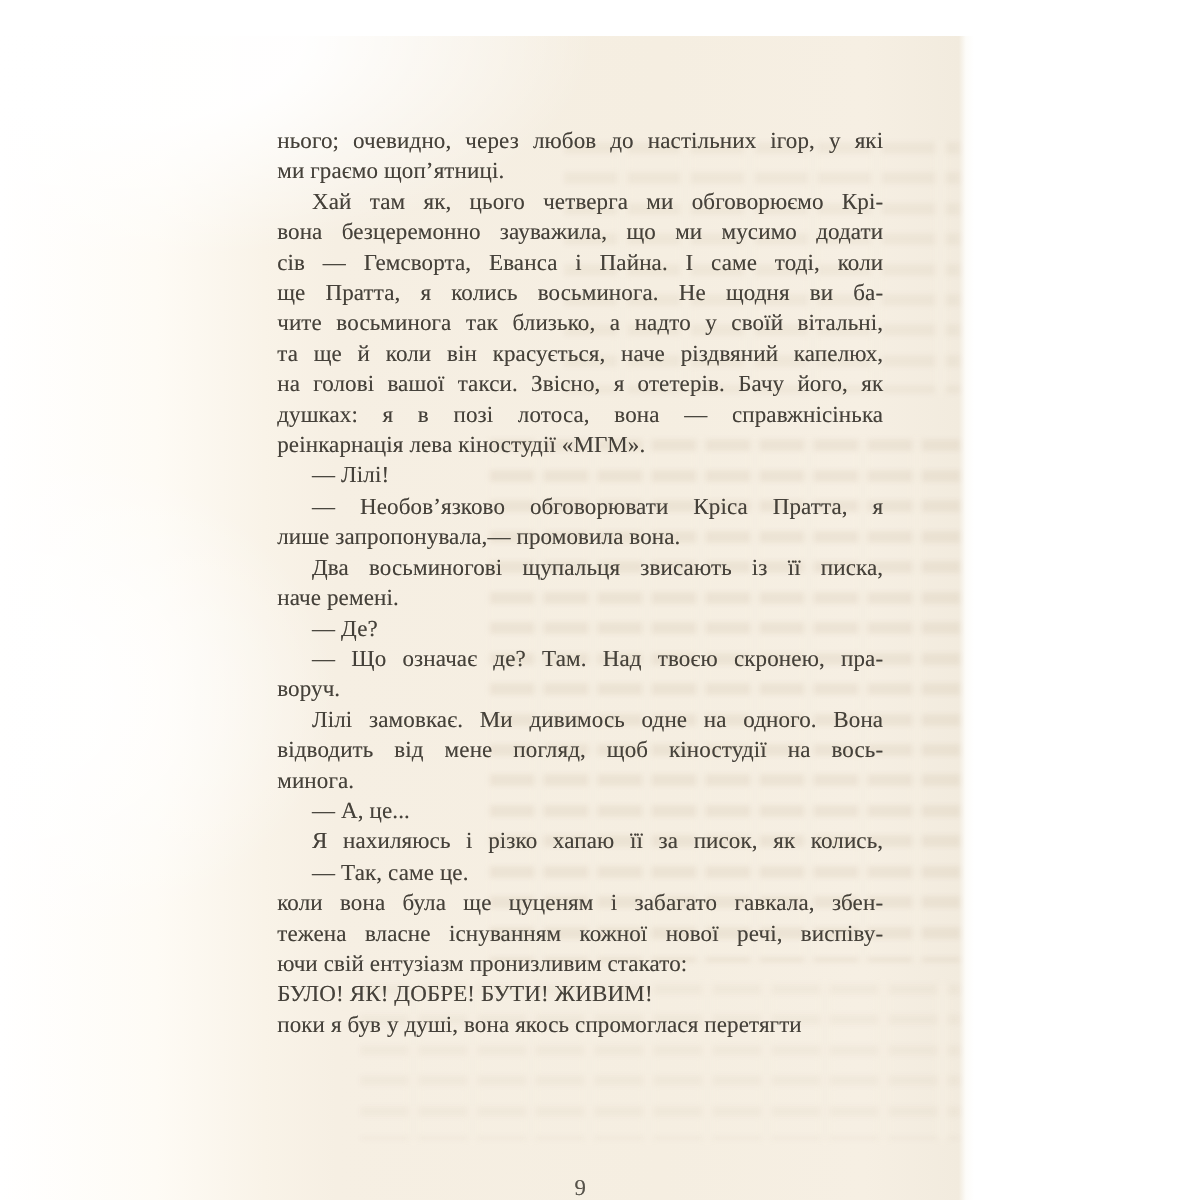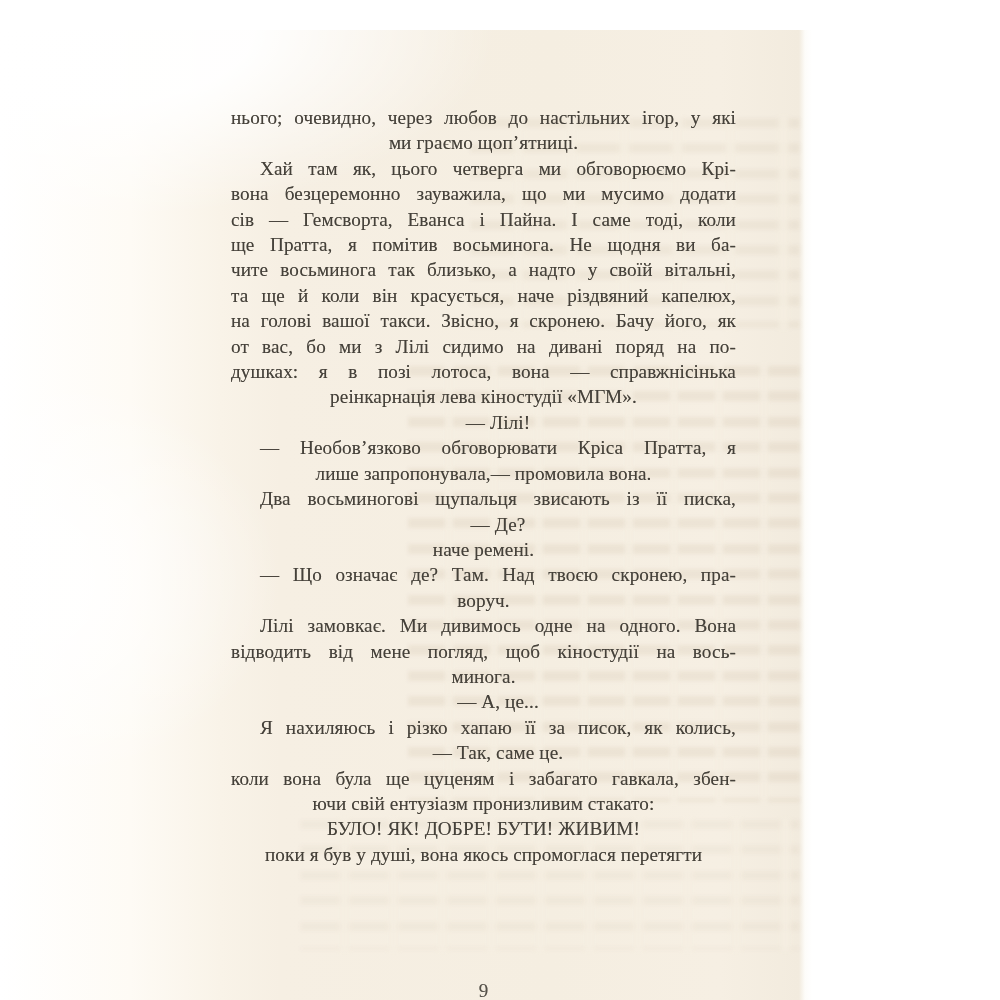--- a/index.html
+++ b/index.html
@@ -61,21 +61,21 @@
     width: 505px;
     font-size: 19.2px;
     color: #45413a;
     text-shadow: 0 0 0.5px rgba(74,68,58,0.45);
     letter-spacing: 0.1px;
   }
   .line {
     height: 25.42px;
     line-height: 25.42px;
     white-space: nowrap;
-    text-align: center;
+    text-align: left;
   }
   .line.fill {
     white-space: normal;
     text-align: justify;
     text-align-last: justify;
   }
   .line.indent {
     text-indent: 29px;
   }
   .page-number {
@@ -98,41 +98,41 @@
   <div class="ghost ghost-rows-b"></div>
   <div class="ghost ghost-rows-a"></div>
   <div class="ghost ghost-rows-c"></div>
 
   <div class="text-column" id="text-column">
       <div class="line fill">нього; очевидно, через любов до настільних ігор, у які</div>
       <div class="line">ми граємо щоп’ятниці.</div>
       <div class="line fill indent">Хай там як, цього четверга ми обговорюємо Крі-</div>
       <div class="line fill">вона безцеремонно зауважила, що ми мусимо додати</div>
       <div class="line fill">сів — Гемсворта, Еванса і Пайна. І саме тоді, коли</div>
-      <div class="line fill">ще Пратта, я помітив восьминога. Не щодня ви ба-</div>
+      <div class="line fill">ще Пратта, я колись восьминога. Не щодня ви ба-</div>
       <div class="line fill">чите восьминога так близько, а надто у своїй вітальні,</div>
       <div class="line fill">та ще й коли він красується, наче різдвяний капелюх,</div>
-      <div class="line fill">на голові вашої такси. Звісно, я скронею. Бачу його, як</div>
-      <div class="line fill">от вас, бо ми з Лілі сидимо на дивані поряд на по-</div>
+      <div class="line fill">на голові вашої такси. Звісно, я отетерів. Бачу його, як</div>
       <div class="line fill">душках: я в позі лотоса, вона — справжнісінька</div>
       <div class="line">реінкарнація лева кіностудії «МГМ».</div>
       <div class="line indent">— Лілі!</div>
       <div class="line fill indent">— Необов’язково обговорювати Кріса Пратта, я</div>
       <div class="line">лише запропонувала,— промовила вона.</div>
       <div class="line fill indent">Два восьминогові щупальця звисають із її писка,</div>
+      <div class="line">наче ремені.</div>
       <div class="line indent">— Де?</div>
-      <div class="line">наче ремені.</div>
       <div class="line fill indent">— Що означає де? Там. Над твоєю скронею, пра-</div>
       <div class="line">воруч.</div>
       <div class="line fill indent">Лілі замовкає. Ми дивимось одне на одного. Вона</div>
       <div class="line fill">відводить від мене погляд, щоб кіностудії на вось-</div>
       <div class="line">минога.</div>
       <div class="line indent">— А, це...</div>
       <div class="line fill indent">Я нахиляюсь і різко хапаю її за писок, як колись,</div>
       <div class="line indent">— Так, саме це.</div>
       <div class="line fill">коли вона була ще цуценям і забагато гавкала, збен-</div>
+      <div class="line fill">тежена власне існуванням кожної нової речі, виспіву-</div>
       <div class="line">ючи свій ентузіазм пронизливим стакато:</div>
       <div class="line">БУЛО! ЯК! ДОБРЕ! БУТИ! ЖИВИМ!</div>
       <div class="line">поки я був у душі, вона якось спромоглася перетягти</div>
     </div>
 
   <div class="page-number">9</div>
 </div>
 
 </body></html>

